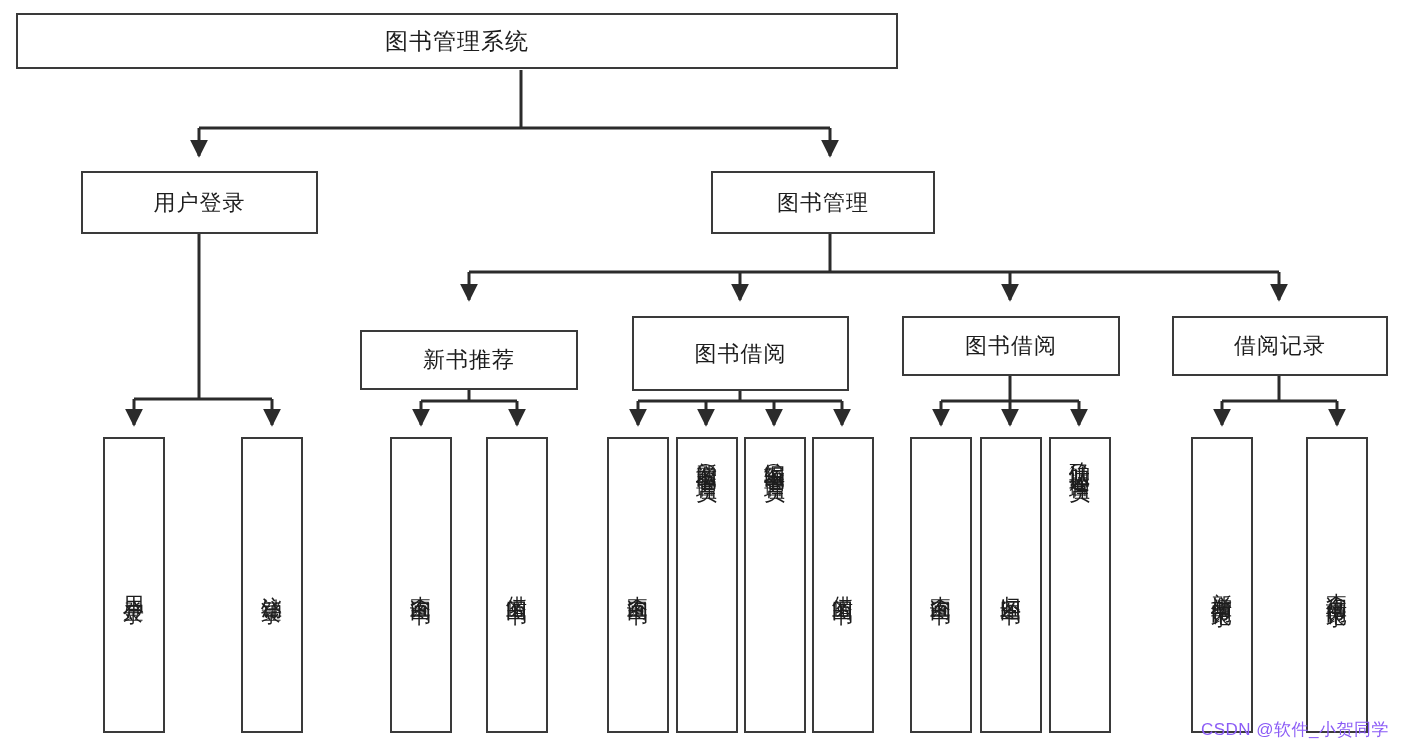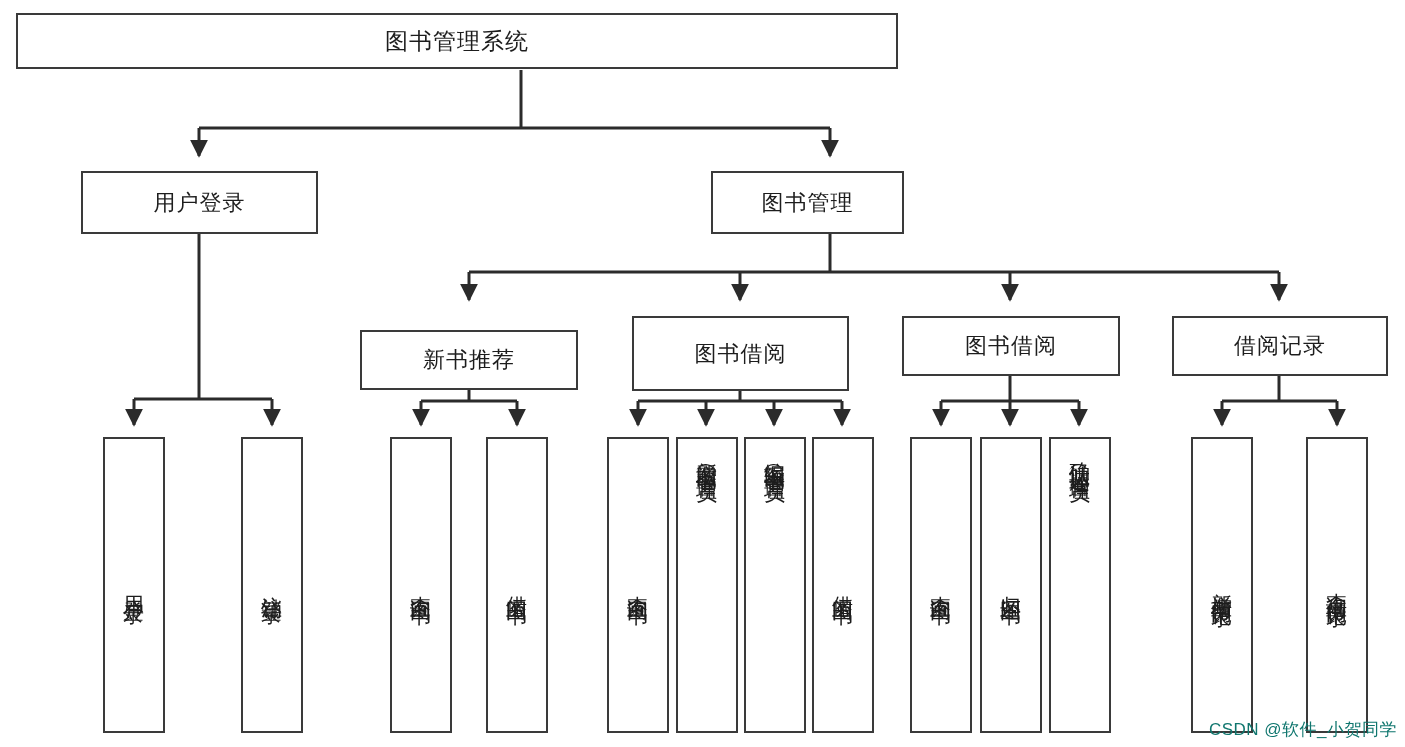--- a/index.html
+++ b/index.html
@@ -46,23 +46,23 @@
     font-size:21px;
     letter-spacing:3px;
     line-height:1;
     white-space:nowrap;
   }
   .v-node.center .lbl{margin-top:auto;margin-bottom:auto;}
   .v-node.top .lbl{margin-top:6px;}
 
   #watermark{
     position:absolute;
-    right:8px;bottom:6px;
+    right:16px;bottom:6px;
     font-size:17px;
-    color:#0f766e;
+    color:#8b5cf6;
     letter-spacing:0.5px;
     white-space:nowrap;
     pointer-events:none;
   }
 </style>
 </head>
 <body>
 
 <div id="stage">
 
@@ -117,21 +117,21 @@
   </svg>
 
   <div class="node h-node l1" style="left:4px;top:13px;width:882px;height:56px;margin-left:12px;">
     <span class="lbl">图书管理系统</span>
   </div>
 
   <div class="node h-node" style="left:81px;top:171px;width:237px;height:63px;">
     <span class="lbl">用户登录</span>
   </div>
 
-  <div class="node h-node" style="left:711px;top:171px;width:193px;height:63px;">
+  <div class="node h-node" style="left:711px;top:171px;width:224px;height:63px;">
     <span class="lbl">图书管理</span>
   </div>
 
   <div class="node h-node" style="left:360px;top:330px;width:218px;height:60px;">
     <span class="lbl">新书推荐</span>
   </div>
 
   <div class="node h-node" style="left:632px;top:316px;width:217px;height:75px;">
     <span class="lbl">图书借阅</span>
   </div>

